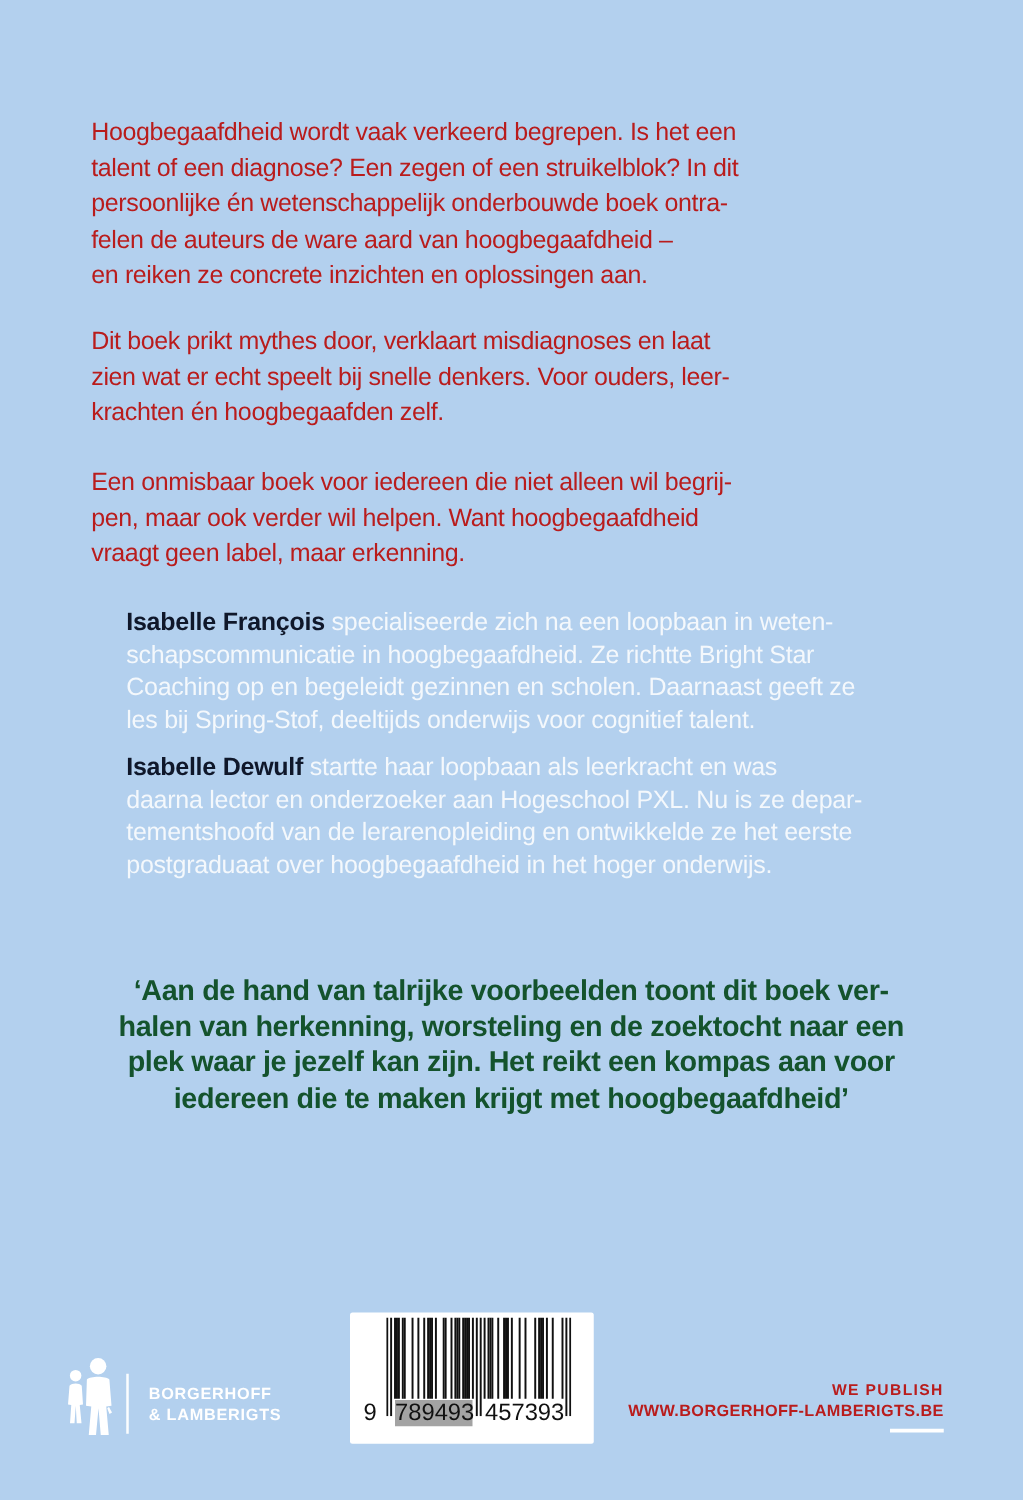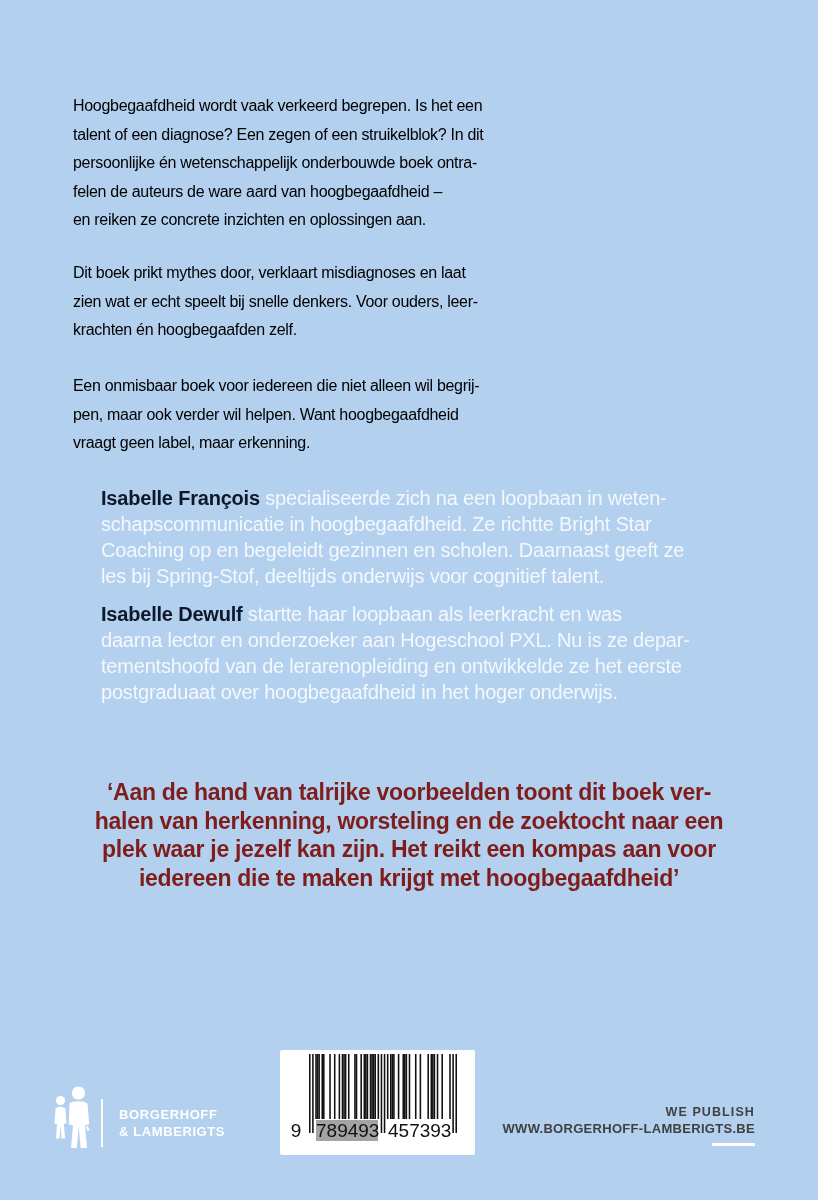--- a/index.html
+++ b/index.html
@@ -11,42 +11,42 @@
   .cover {
     position: relative;
     width: 818px;
     height: 1200px;
     background: #b3d0ee;
     overflow: hidden;
   }
   .para {
     position: absolute;
     left: 73px;
-    color: #000000;
-    font-size: 16px;
+    color: #b91c1c;
+    font-size: 20px;
     line-height: 28.6px;
     letter-spacing: -0.3px;
     white-space: pre;
   }
   .bio {
     position: absolute;
     left: 101px;
     color: #f4f8fc;
     font-size: 20px;
     line-height: 26px;
     letter-spacing: -0.2px;
     white-space: pre;
   }
   .bio strong { font-weight: 700; color: #0f172a; }
   .quote {
     position: absolute;
     left: 0;
     width: 818px;
     text-align: center;
-    color: #7f1d1d;
+    color: #14532d;
     font-weight: 700;
     font-size: 23px;
     line-height: 28.6px;
     letter-spacing: -0.3px;
     white-space: pre;
   }
   .attribution {
     position: absolute;
     left: 0;
     width: 818px;
@@ -77,21 +77,21 @@
   .bc-digit {
     position: absolute;
     color: #111111; font-size: 19px; line-height: 21px;
     text-align: center; top: 70px;
   }
   .bc-9  { left: 6px;  width: 20px; }
   .bc-g1 { left: 36px; width: 62px; background: #a3a3a3; }
   .bc-g2 { left: 108px; width: 63px; background: #ffffff; }
   .website {
     position: absolute; right: 63px; top: 1105px;
-    text-align: right; color: #404040; font-weight: 700;
+    text-align: right; color: #b91c1c; font-weight: 700;
   }
   .website .tagline { font-size: 12.5px; letter-spacing: 1.1px; }
   .website .url { font-size: 13px; letter-spacing: 0.3px; margin-top: 2px; }
   .website .underline {
     width: 43px; height: 3px; background: #ffffff;
     margin: 7px 0 0 auto;
   }
 </style>
 </head>
 <body style="background: rgb(179, 208, 238);">

